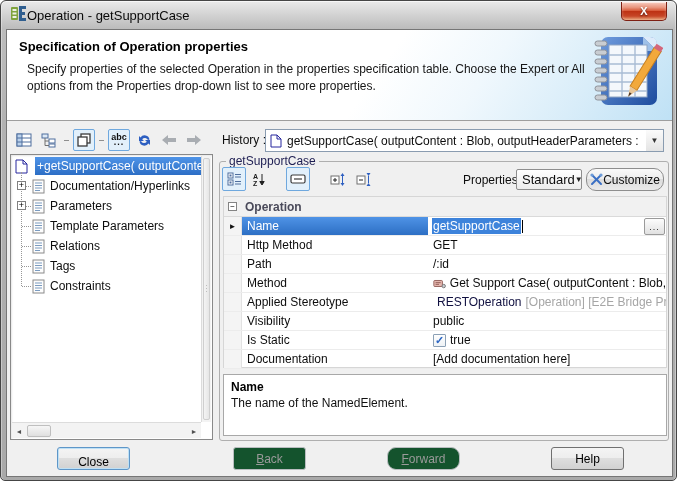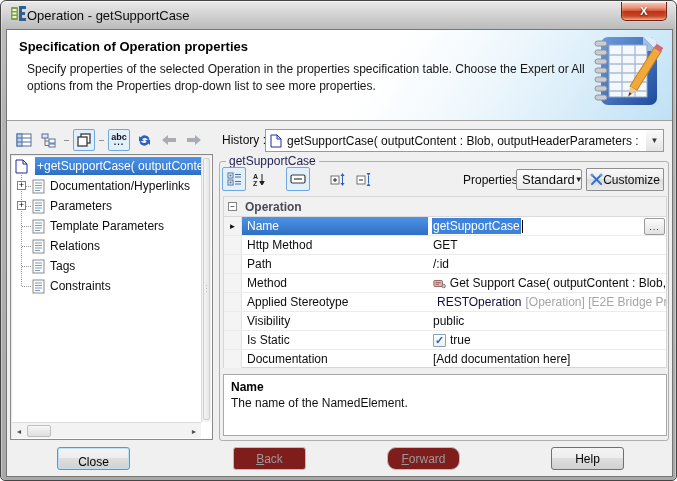--- a/index.html
+++ b/index.html
@@ -70,21 +70,21 @@
   .group { position:absolute; left:212px; top:131px; width:450px; height:280px; border:1px solid #AFAFAF; border-radius:3px; }
   .group-title { position:absolute; left:6px; top:-8px; background:#F0F0F0; padding:0 3px; font-size:12px; color:#1E1E52; }
   .gtb-btn { position:absolute; top:5px; width:24px; height:24px; display:flex; align-items:center; justify-content:center;
              border:1px solid transparent; border-radius:2px; cursor:pointer; }
   .gtb-btn.active { background:#E2F0FB; border-color:#6FA8DE; }
   .props-label { position:absolute; left:243px; top:11px; font-size:12px; color:#0d0d0d; }
   .props-combo { position:absolute; left:296px; top:7px; width:66px; height:21px; background:linear-gradient(180deg,#FEFEFE,#ECECEC);
                  border:1px solid #8E8E8E; border-radius:2px; display:flex; align-items:center; padding:0 3px 0 5px; cursor:pointer; }
   .props-value { flex:1; font-size:13px; color:#0d0d0d; }
   .props-arrow { font-size:8px; color:#222; }
-  .customize-btn { position:absolute; left:366px; top:6px; width:78px; height:23px; border:1px solid #8E8E8E; border-radius:1px;
+  .customize-btn { position:absolute; left:366px; top:6px; width:78px; height:23px; border:1px solid #8E8E8E; border-radius:10px;
                    background:linear-gradient(180deg,#F9F9F9,#ECECEC 50%,#DCDCDC 50%,#EAEAEA); display:flex; align-items:center;
                    justify-content:center; gap:0; font-size:12px; color:#0d0d0d; cursor:pointer; }
 
   
   .ptable { position:absolute; left:3px; top:34px; width:444px; height:172px; background:#fff; border:1px solid #D6D6D6; }
   .psec { height:20px; display:flex; align-items:center; background:#F1F1F1; border-bottom:1px solid #DADADA; }
   .minusbox { width:9px; height:9px; border:1px solid #848484; background:#fff; font-size:8px; line-height:7px;
               text-align:center; color:#000; margin-left:4px; cursor:pointer; }
   .psec-label { margin-left:8px; font-size:12px; font-weight:bold; color:#4A4A5A; }
   .prow { height:19px; display:flex; align-items:stretch; border-bottom:1px solid #ECECEC; font-size:12px; cursor:default; }
@@ -106,21 +106,21 @@
               color:#2C66C3; font-size:11px; font-weight:bold; cursor:pointer; }
   .pdesc { position:absolute; left:3px; top:212px; width:444px; height:62px; background:#fff; border:1px solid #A8A8A8; padding:5px 7px; }
   .pdesc-title { font-size:12px; font-weight:bold; color:#000; margin-bottom:2px; }
   .pdesc-text { font-size:12px; color:#111; }
 
   
   .btn { position:absolute; top:417px; width:73px; height:23px; border:1px solid #707070; border-radius:3px;
          background:linear-gradient(180deg,#F4F4F4,#EDEDED 50%,#DEDEDE 50%,#D1D1D1); font-size:12px; color:#000;
          display:flex; align-items:center; justify-content:center; cursor:pointer; }
   .btn.focus { border-color:#5E96C8; box-shadow:inset 0 0 0 1px #BEE0F5; }
-  .btn.disabled { border-color:#B9BDC0; background:#7f1d1d; color:#9A9A9A; cursor:default;text-align:center; }
+  .btn.disabled { border-color:#B9BDC0; background:#14532d; color:#9A9A9A; cursor:default;text-align:center; }
   .mn { text-decoration:underline; }
 </style>
 </head>
 <body>
 
 <div class="window">
 
   <div class="titlebar">
     <span>
       <svg width="17" height="17" viewBox="0 0 17 17">

